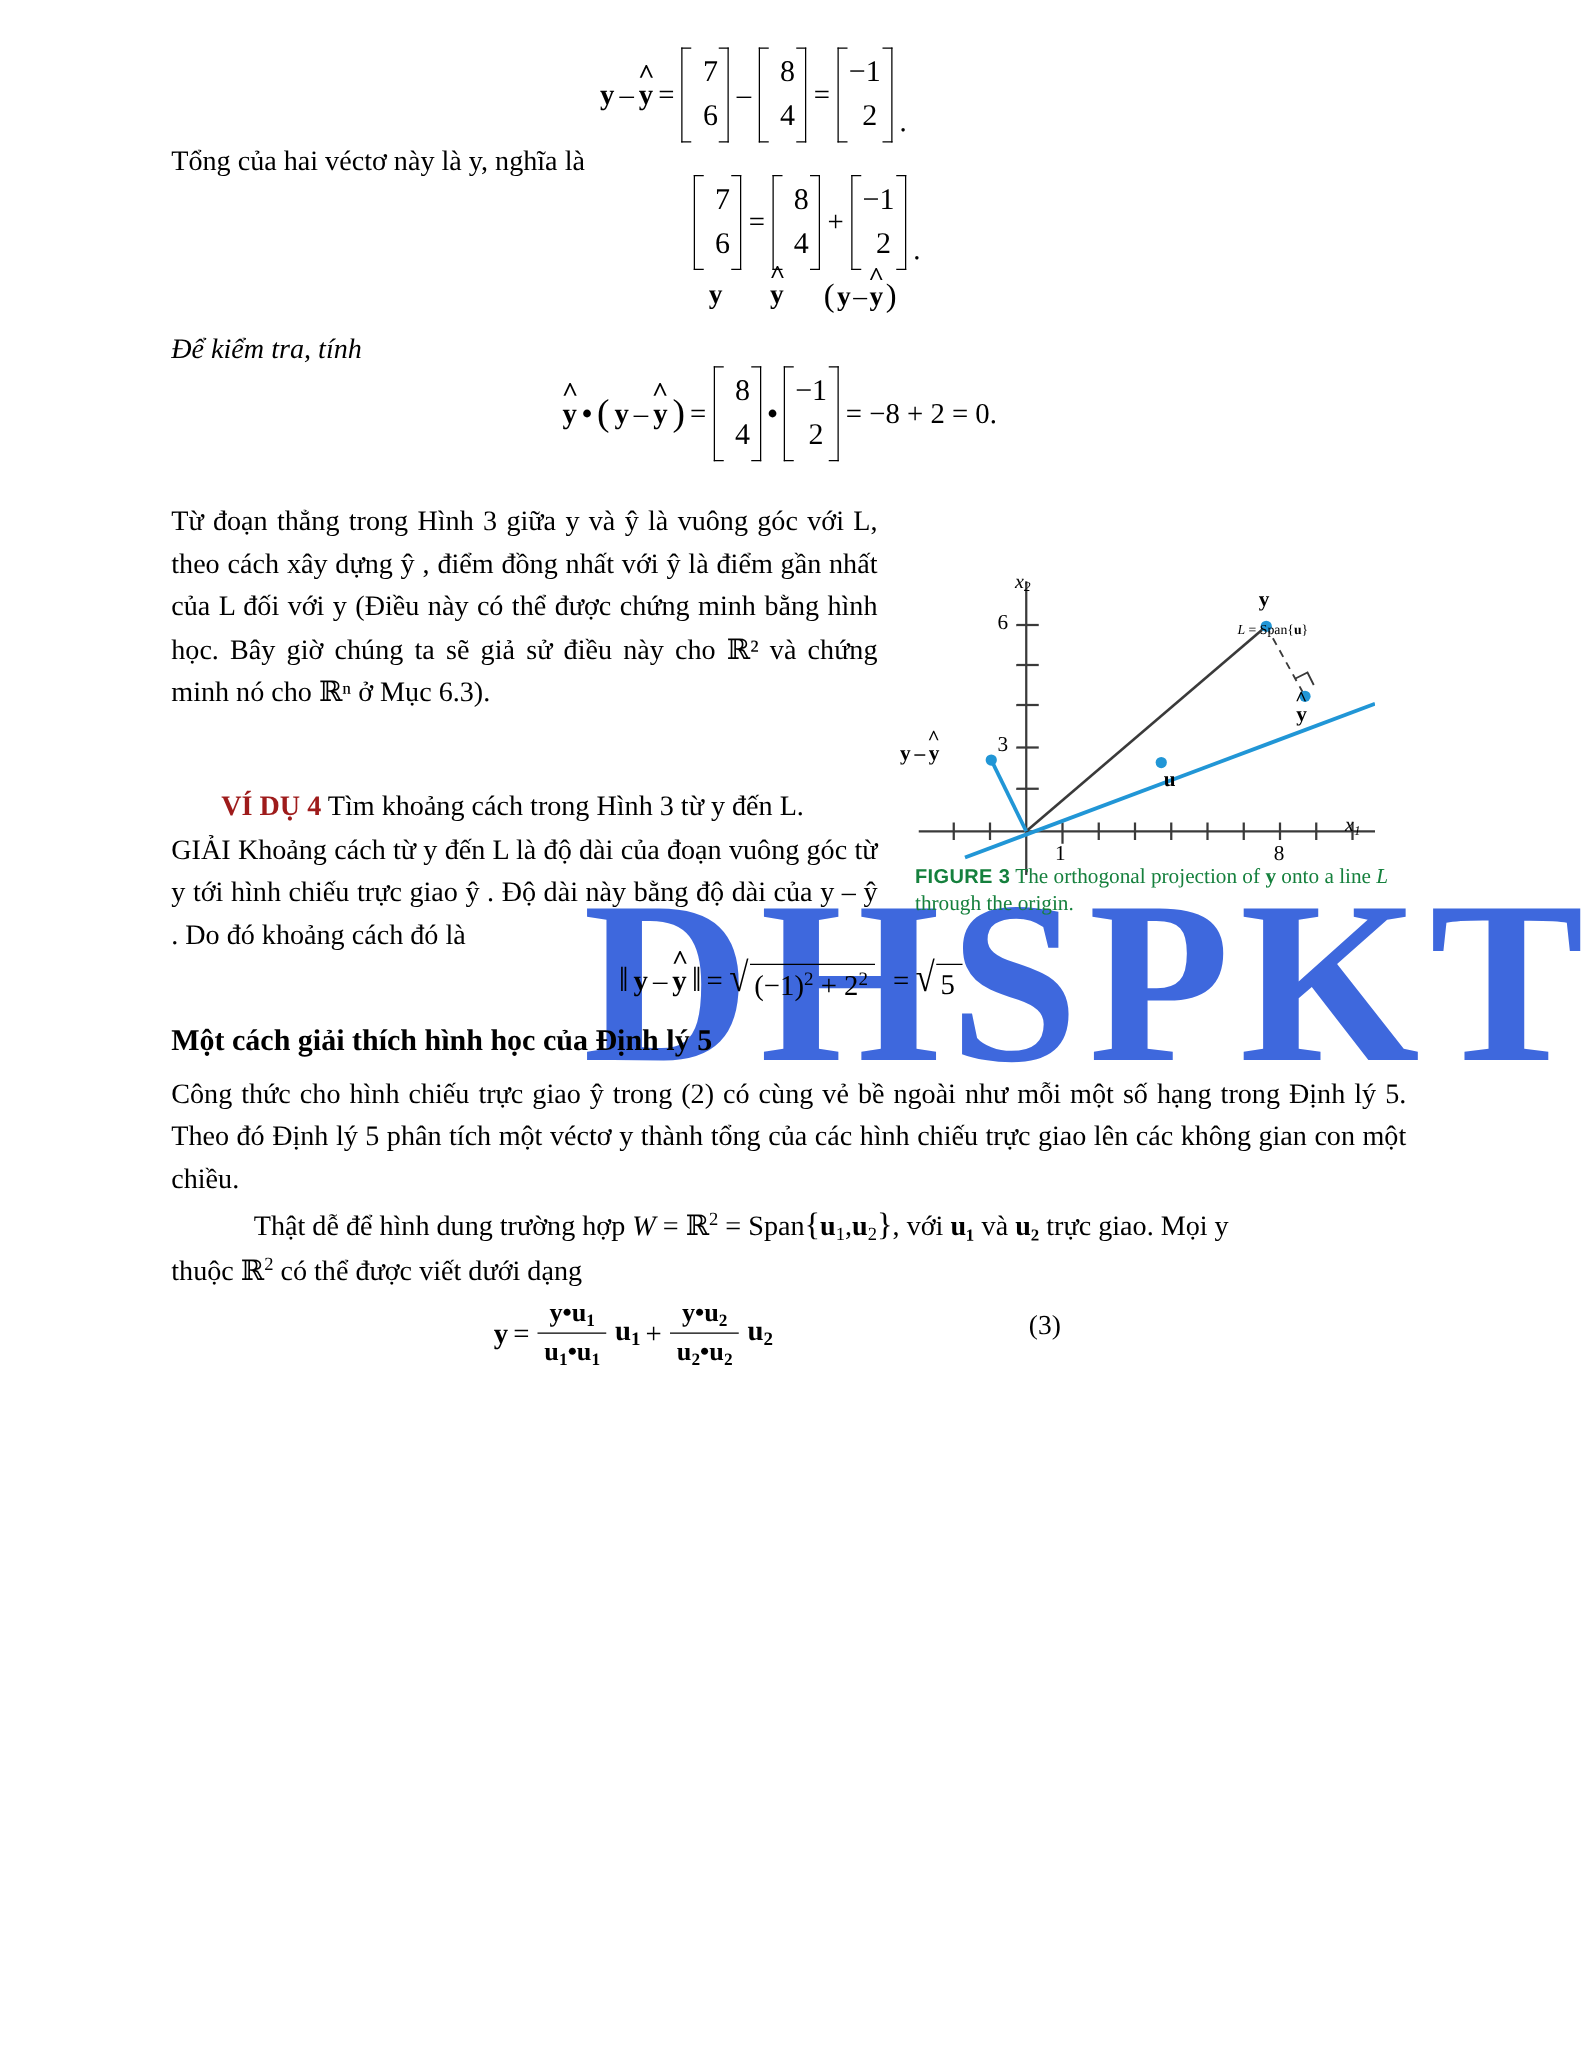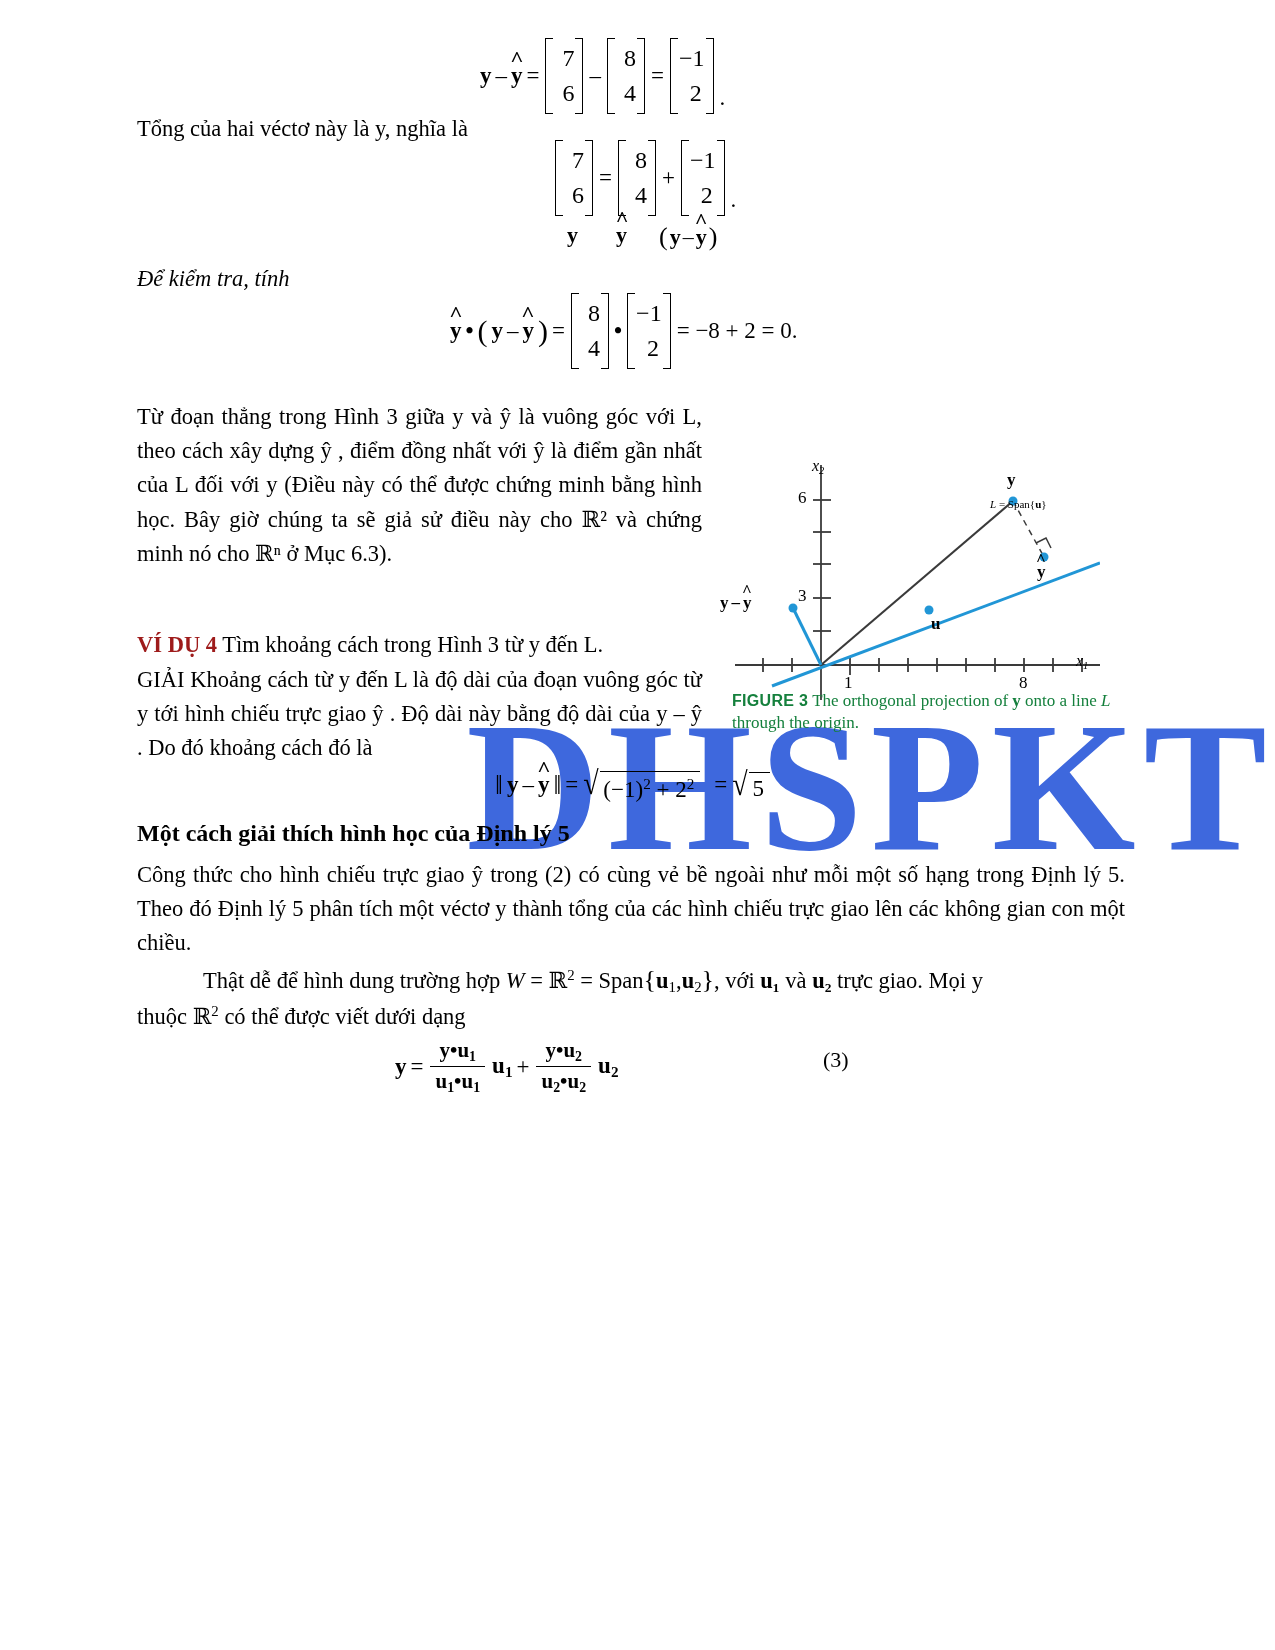--- a/index.html
+++ b/index.html
@@ -125,21 +125,21 @@
 
   
   .ptext {
     font-size: 22.5px;
     line-height: 1.52;
   }
   .narrow { width: 565px; }
   .just { text-align: justify; }
   .wide { width: 988px; }
 
-  .example-tag { color: #9e1b1b; font-weight: bold; }
+  .example-tag { color: #9e1b1b; font-weight: bold; margin-left: 40px; }
   .heading {
     font-size: 24px;
     font-weight: bold;
   }
 
   
   .figure-box {
     position: absolute;
     left: 700px;
     top: 420px;

